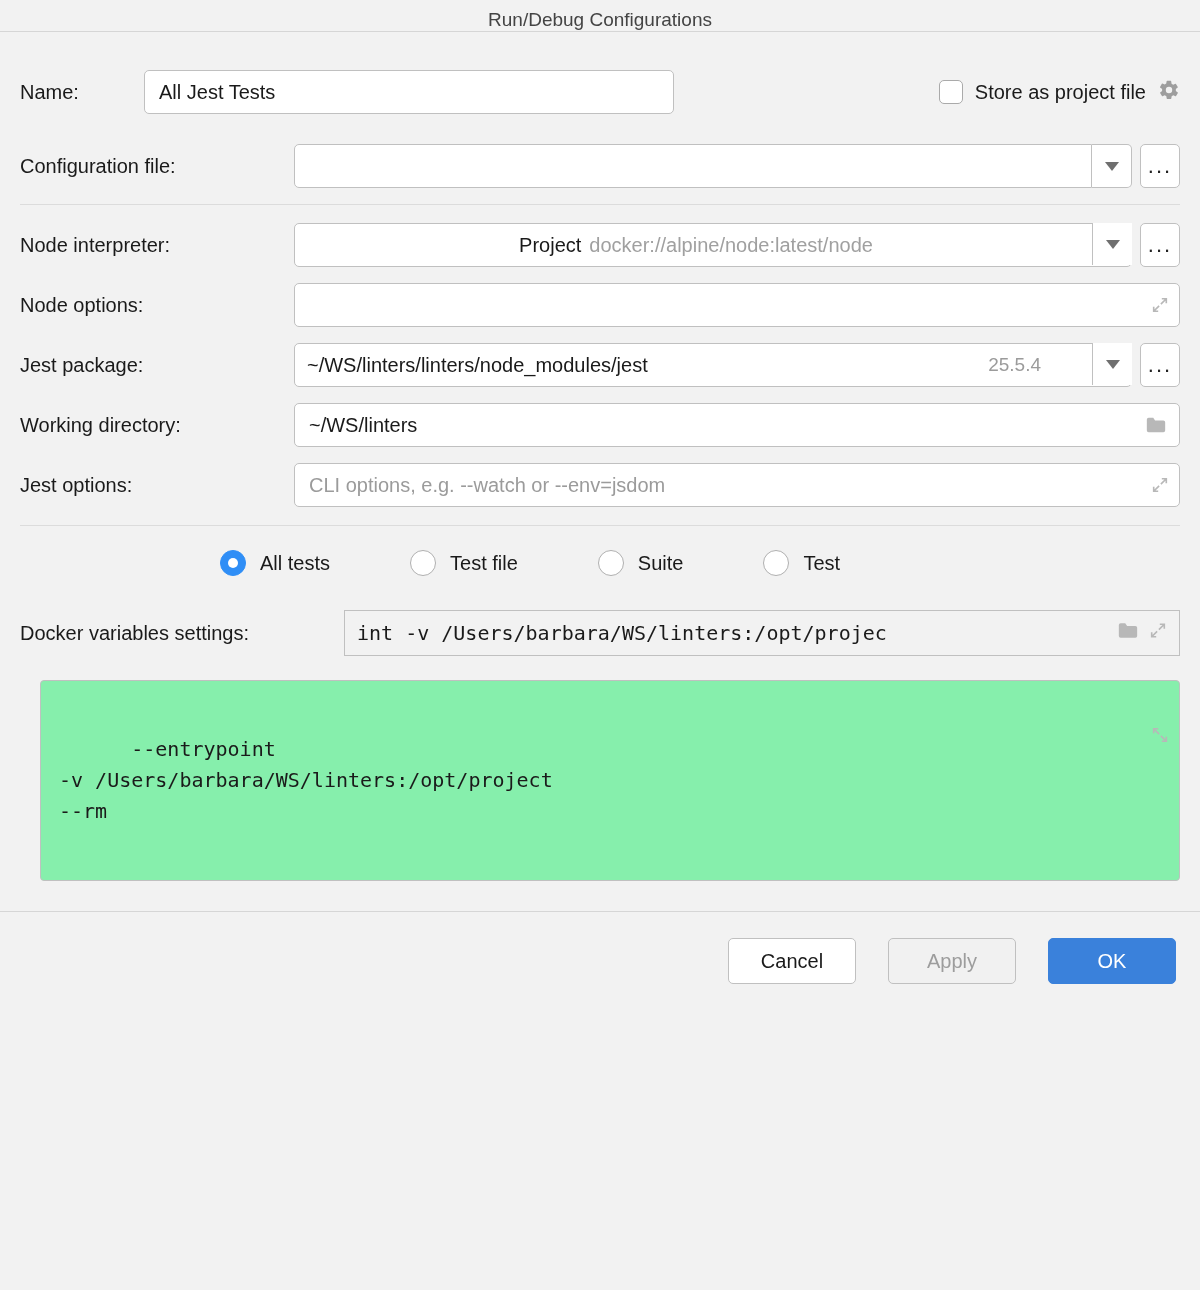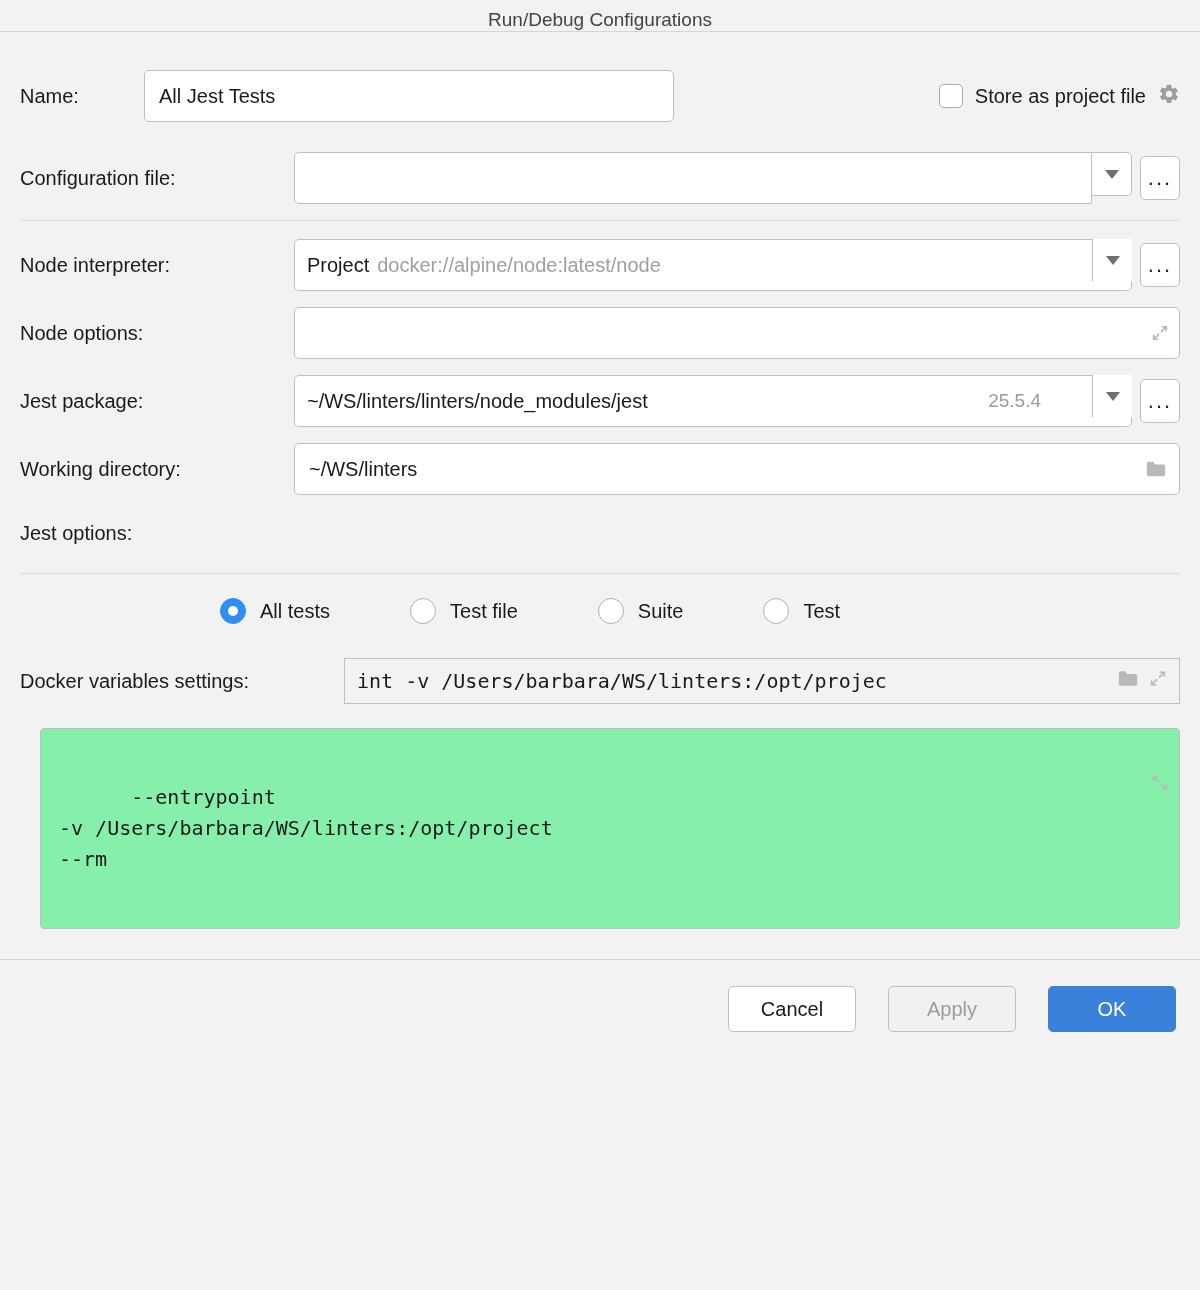--- a/index.html
+++ b/index.html
@@ -29,23 +29,23 @@
   .name-row .label-col { width: 110px; }
   .store-wrap { margin-left: auto; display: flex; align-items: center; gap: 12px; }
   .checkbox {
     width: 24px; height: 24px;
     border: 1.5px solid #aaa; border-radius: 5px;
     background: #fff;
     display: inline-block;
   }
   .gear { color:#9e9e9e; font-size:22px; line-height:1; }
   .text-input, .dd-box, .readonly-box {
-    height: 52px; border: 1px solid #c0c0c0; border-radius: 5px;
+    height: 44px; border: 1px solid #c0c0c0; border-radius: 5px;
     background: #fff; font-size: 20px; color: #1a1a1a;
-    padding: 0 12px; display: flex; align-items: center;
+    padding: 0 12px; display: flex; align-items: center; justify-content: center;
   }
   .text-input input, .readonly-box input {
     border: none; outline: none; width: 100%; height: 100%;
     font-size: 20px; font-family: inherit; background: transparent;
     color: #1a1a1a;
   }
   .text-input input::placeholder, .readonly-box input::placeholder {
     color: #9b9b9b;
   }
   .dd-arrow-box {
@@ -226,20 +226,30 @@
             <svg width="22" height="20" viewBox="0 0 24 20" fill="currentColor">
                 <path d="M2 4a2 2 0 0 1 2-2h5l2 3h9a2 2 0 0 1 2 2v9a2 2 0 0 1-2 2H4a2 2 0 0 1-2-2Z"></path>
               </svg>
           </span>
         </div>
       </div>
     </div>
 
     <div class="row form-row">
       <div class="label-col">Jest options:</div>
+      <div class="field-col">
+        <div class="text-input" style="flex:1;position:relative;">
+          <input type="text" class="mono-input" placeholder="CLI options, e.g. --watch or --env=jsdom" style="">
+          <span class="expand-icon">
+            <svg width="18" height="18" viewBox="0 0 20 20" stroke="currentColor" stroke-width="1.8" fill="none">
+                <path d="M12 3h5v5M8 17H3v-5M17 3l-6 6M3 17l6-6"></path>
+              </svg>
+          </span>
+        </div>
+      </div>
     </div>
 
 
     <hr class="sep">
 
     <div class="radio-row">
       <label class="radio selected">
         <span class="dot"></span>
         <span>All tests</span>
       </label>

